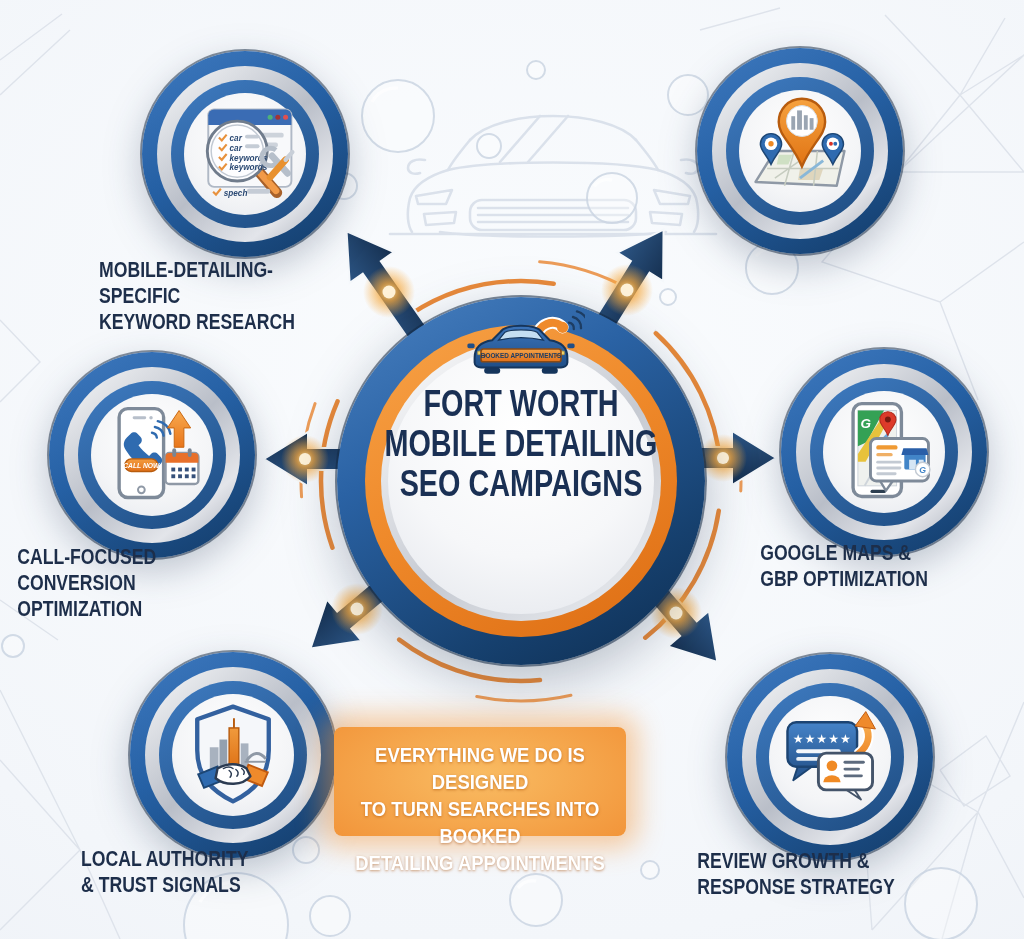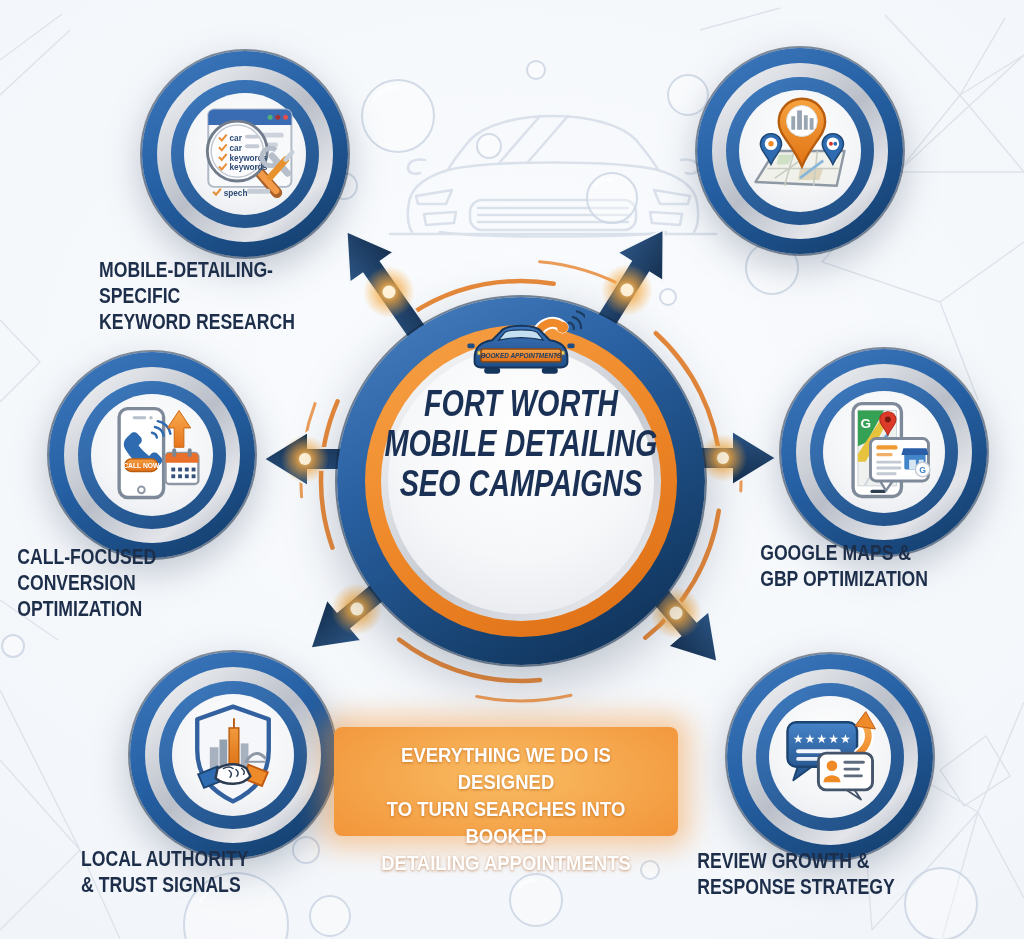--- a/index.html
+++ b/index.html
@@ -4,50 +4,50 @@
 <style>
   html,body{margin:0;padding:0;background:#e8ebf1;}
   body{font-family:"Liberation Sans","DejaVu Sans",sans-serif;}
   .canvas{position:relative;width:1024px;height:939px;margin:0 auto;overflow:hidden;
     background:radial-gradient(130% 110% at 50% 40%, #fafcfe 0%, #f3f6fa 55%, #e9edf4 100%);}
   svg{display:block;}
   .layer{position:absolute;inset:0;width:1024px;height:939px;}
 
   
   .hub{position:absolute;left:337px;top:297px;width:368px;height:368px;
-       filter:drop-shadow(0 16px 26px rgba(20,40,70,.28));font-style:italic;}
+       filter:drop-shadow(0 16px 26px rgba(20,40,70,.28));}
   .ring{position:absolute;border-radius:50%;}
   .hub-blue{inset:0;background:linear-gradient(150deg,#4a82c2 0%,#2a62a4 35%,#16406e 75%,#0d2c4e 100%);
             box-shadow:0 0 0 2px rgba(18,40,68,.55);}
   .hub-orange{inset:28px;background:linear-gradient(150deg,#f7a348 0%,#ef8a2b 45%,#dd6c12 100%);}
   .hub-silver{inset:44px;background:linear-gradient(140deg,#ffffff 0%,#c6cad2 55%,#eef0f3 100%);}
   .hub-center{inset:51px;background:radial-gradient(circle at 50% 32%,#ffffff 0%,#f6f7f9 55%,#e2e5eb 100%);}
   .hub-content{position:absolute;inset:0;text-align:center;}
   .hub-icon{position:absolute;left:50%;top:8px;transform:translateX(-50%);width:128px;height:80px;}
   .hub-title{position:absolute;top:87px;left:0;right:0;}
   .hub-title div{font-size:36px;font-weight:800;color:#1a3054;line-height:40px;
                  transform:scaleX(.8);letter-spacing:0px;}
   .hub-sub{position:absolute;top:216px;left:0;right:0;}
   .hub-sub div{font-size:23px;font-weight:700;color:#20375c;line-height:27px;transform:scaleX(.82);}
 
   
-  .node{position:absolute;width:206px;height:206px;filter:drop-shadow(0 12px 18px rgba(20,40,70,.25));}
+  .node{position:absolute;width:206px;height:206px;filter:drop-shadow(0 12px 18px rgba(20,40,70,.25));font-style:italic;}
   .n1{inset:0;background:linear-gradient(150deg,#3f7ac0 0%,#2560a4 45%,#123a66 100%);
       box-shadow:0 0 0 2px rgba(16,36,62,.5);}
   .n2{inset:15px;background:linear-gradient(140deg,#f8f9fa 0%,#b9bec8 50%,#e3e5ea 78%,#a6acb8 100%);}
   .n3{inset:29px;background:linear-gradient(150deg,#3f7cc2 0%,#1d4b80 100%);}
   .n4{inset:42px;background:radial-gradient(circle at 50% 38%,#ffffff 0%,#f4f5f7 60%,#e4e7ed 100%);}
   .node-icon{position:absolute;inset:45px;width:116px;height:116px;}
 
   
   .lbl{position:absolute;text-align:left;}
   .lbl div{font-size:21.5px;font-weight:700;color:#1d2e4a;line-height:26px;transform:scaleX(.82);}
 
   
-  .banner{position:absolute;left:334px;top:727px;width:344px;height:109px;border-radius:8px;
+  .banner{position:absolute;left:334px;top:727px;width:292px;height:109px;border-radius:8px;
     background:radial-gradient(120% 150% at 50% 45%, #f9bc63 0%, #f2953a 55%, #e56f14 100%);
     box-shadow:0 0 26px 12px rgba(243,150,60,.45);text-align:center;}
   .banner div{font-size:21px;font-weight:700;color:#ffffff;line-height:27px;transform:scaleX(.88);
     text-shadow:0 1px 3px rgba(165,75,0,.55);}
   .banner .pad{padding-top:14px;}
 </style>
 </head>
 <body>
 
 <div class="canvas">

